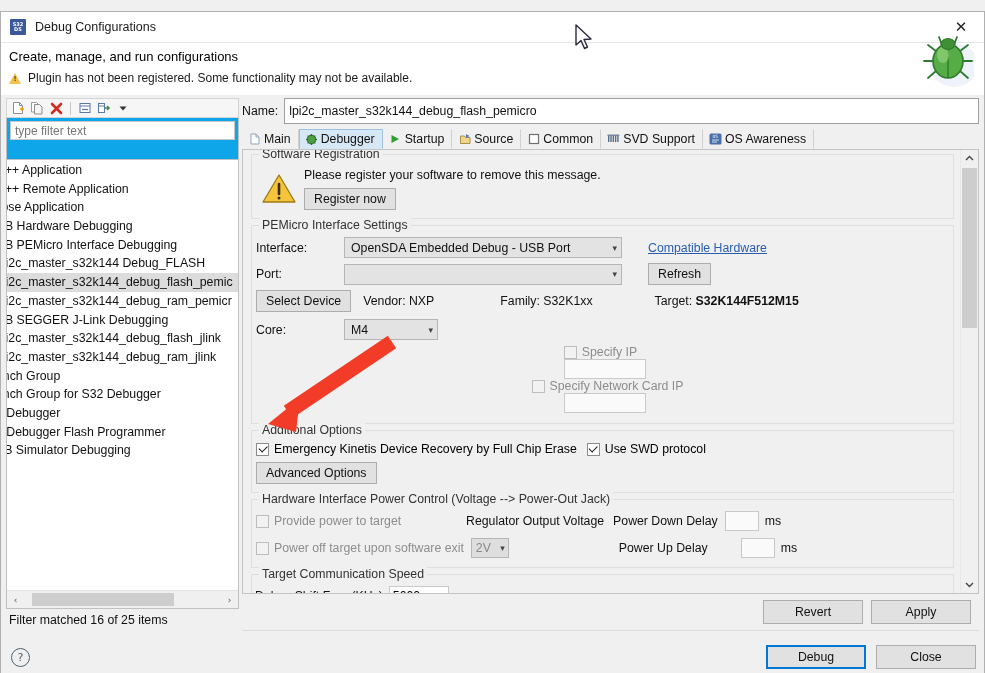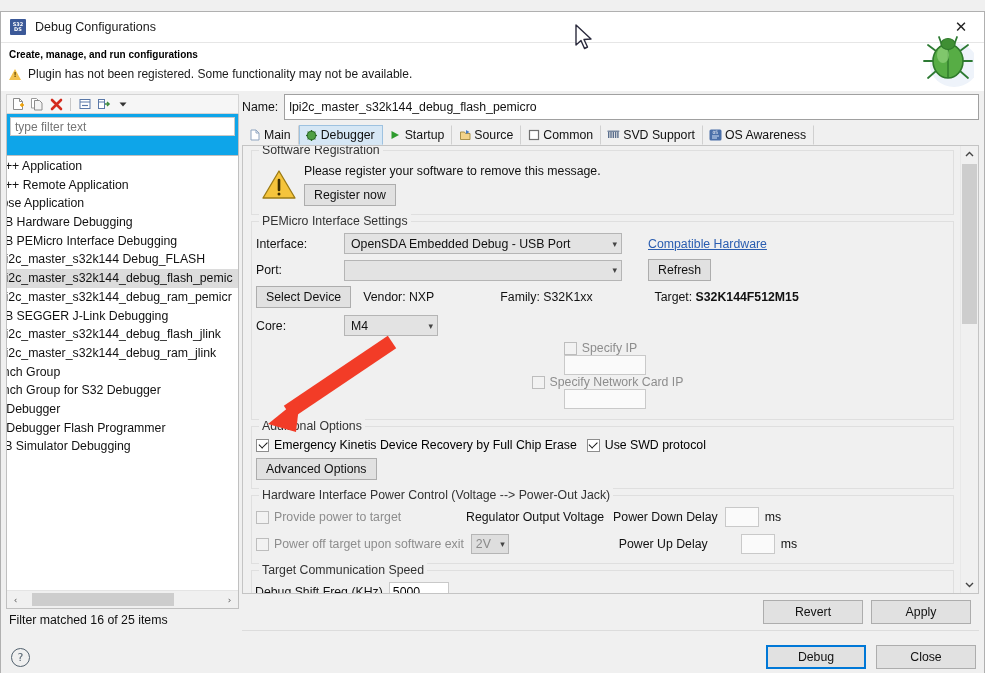--- a/index.html
+++ b/index.html
@@ -71,22 +71,22 @@
 
   
   .header {
     flex: none;
     background: #ffffff;
     padding: 6px 0 10px 8px;
     position: relative;
   }
   .header h1 {
     margin: 0 16px 7px 0;
-    font-size: 10px;
-    font-weight: bold;
+    font-size: 13px;
+    font-weight: normal;
     color: #000;
   }
   .header .msg {
     display: flex;
     align-items: center;
     font-size: 12px;
     color: #1a1a1a;
   }
   .warn-tri {
     width: 0; height: 0;

